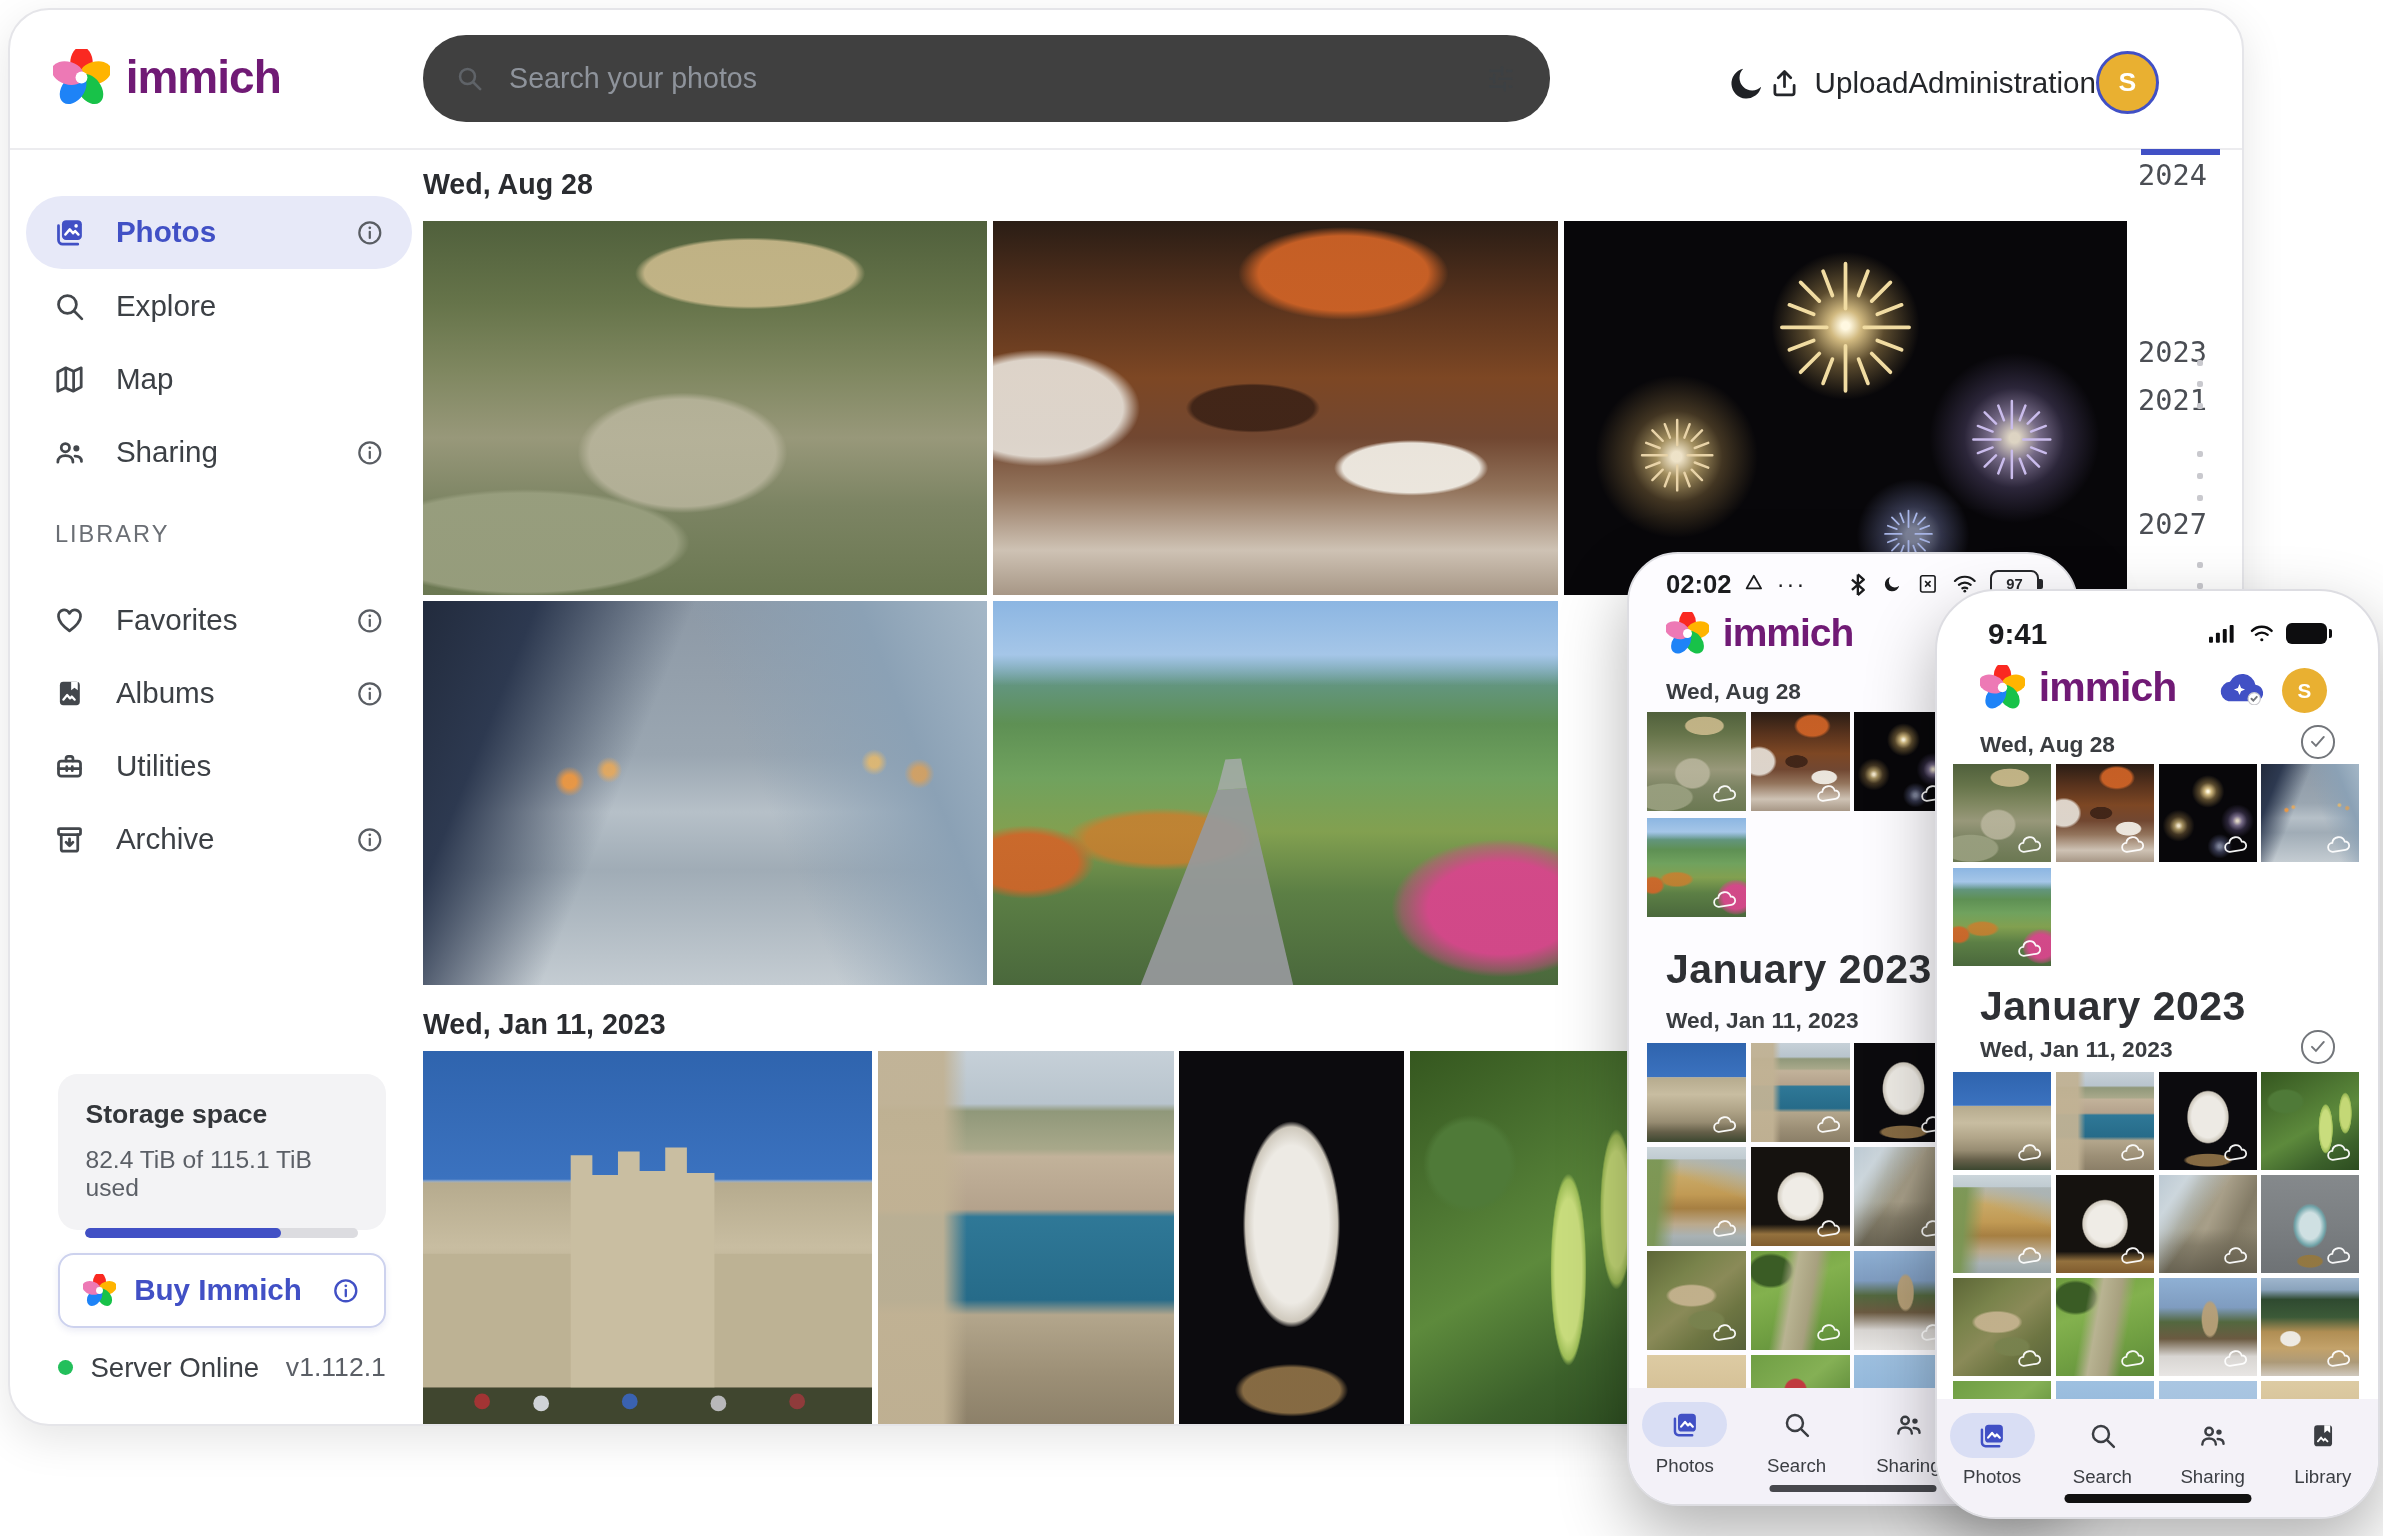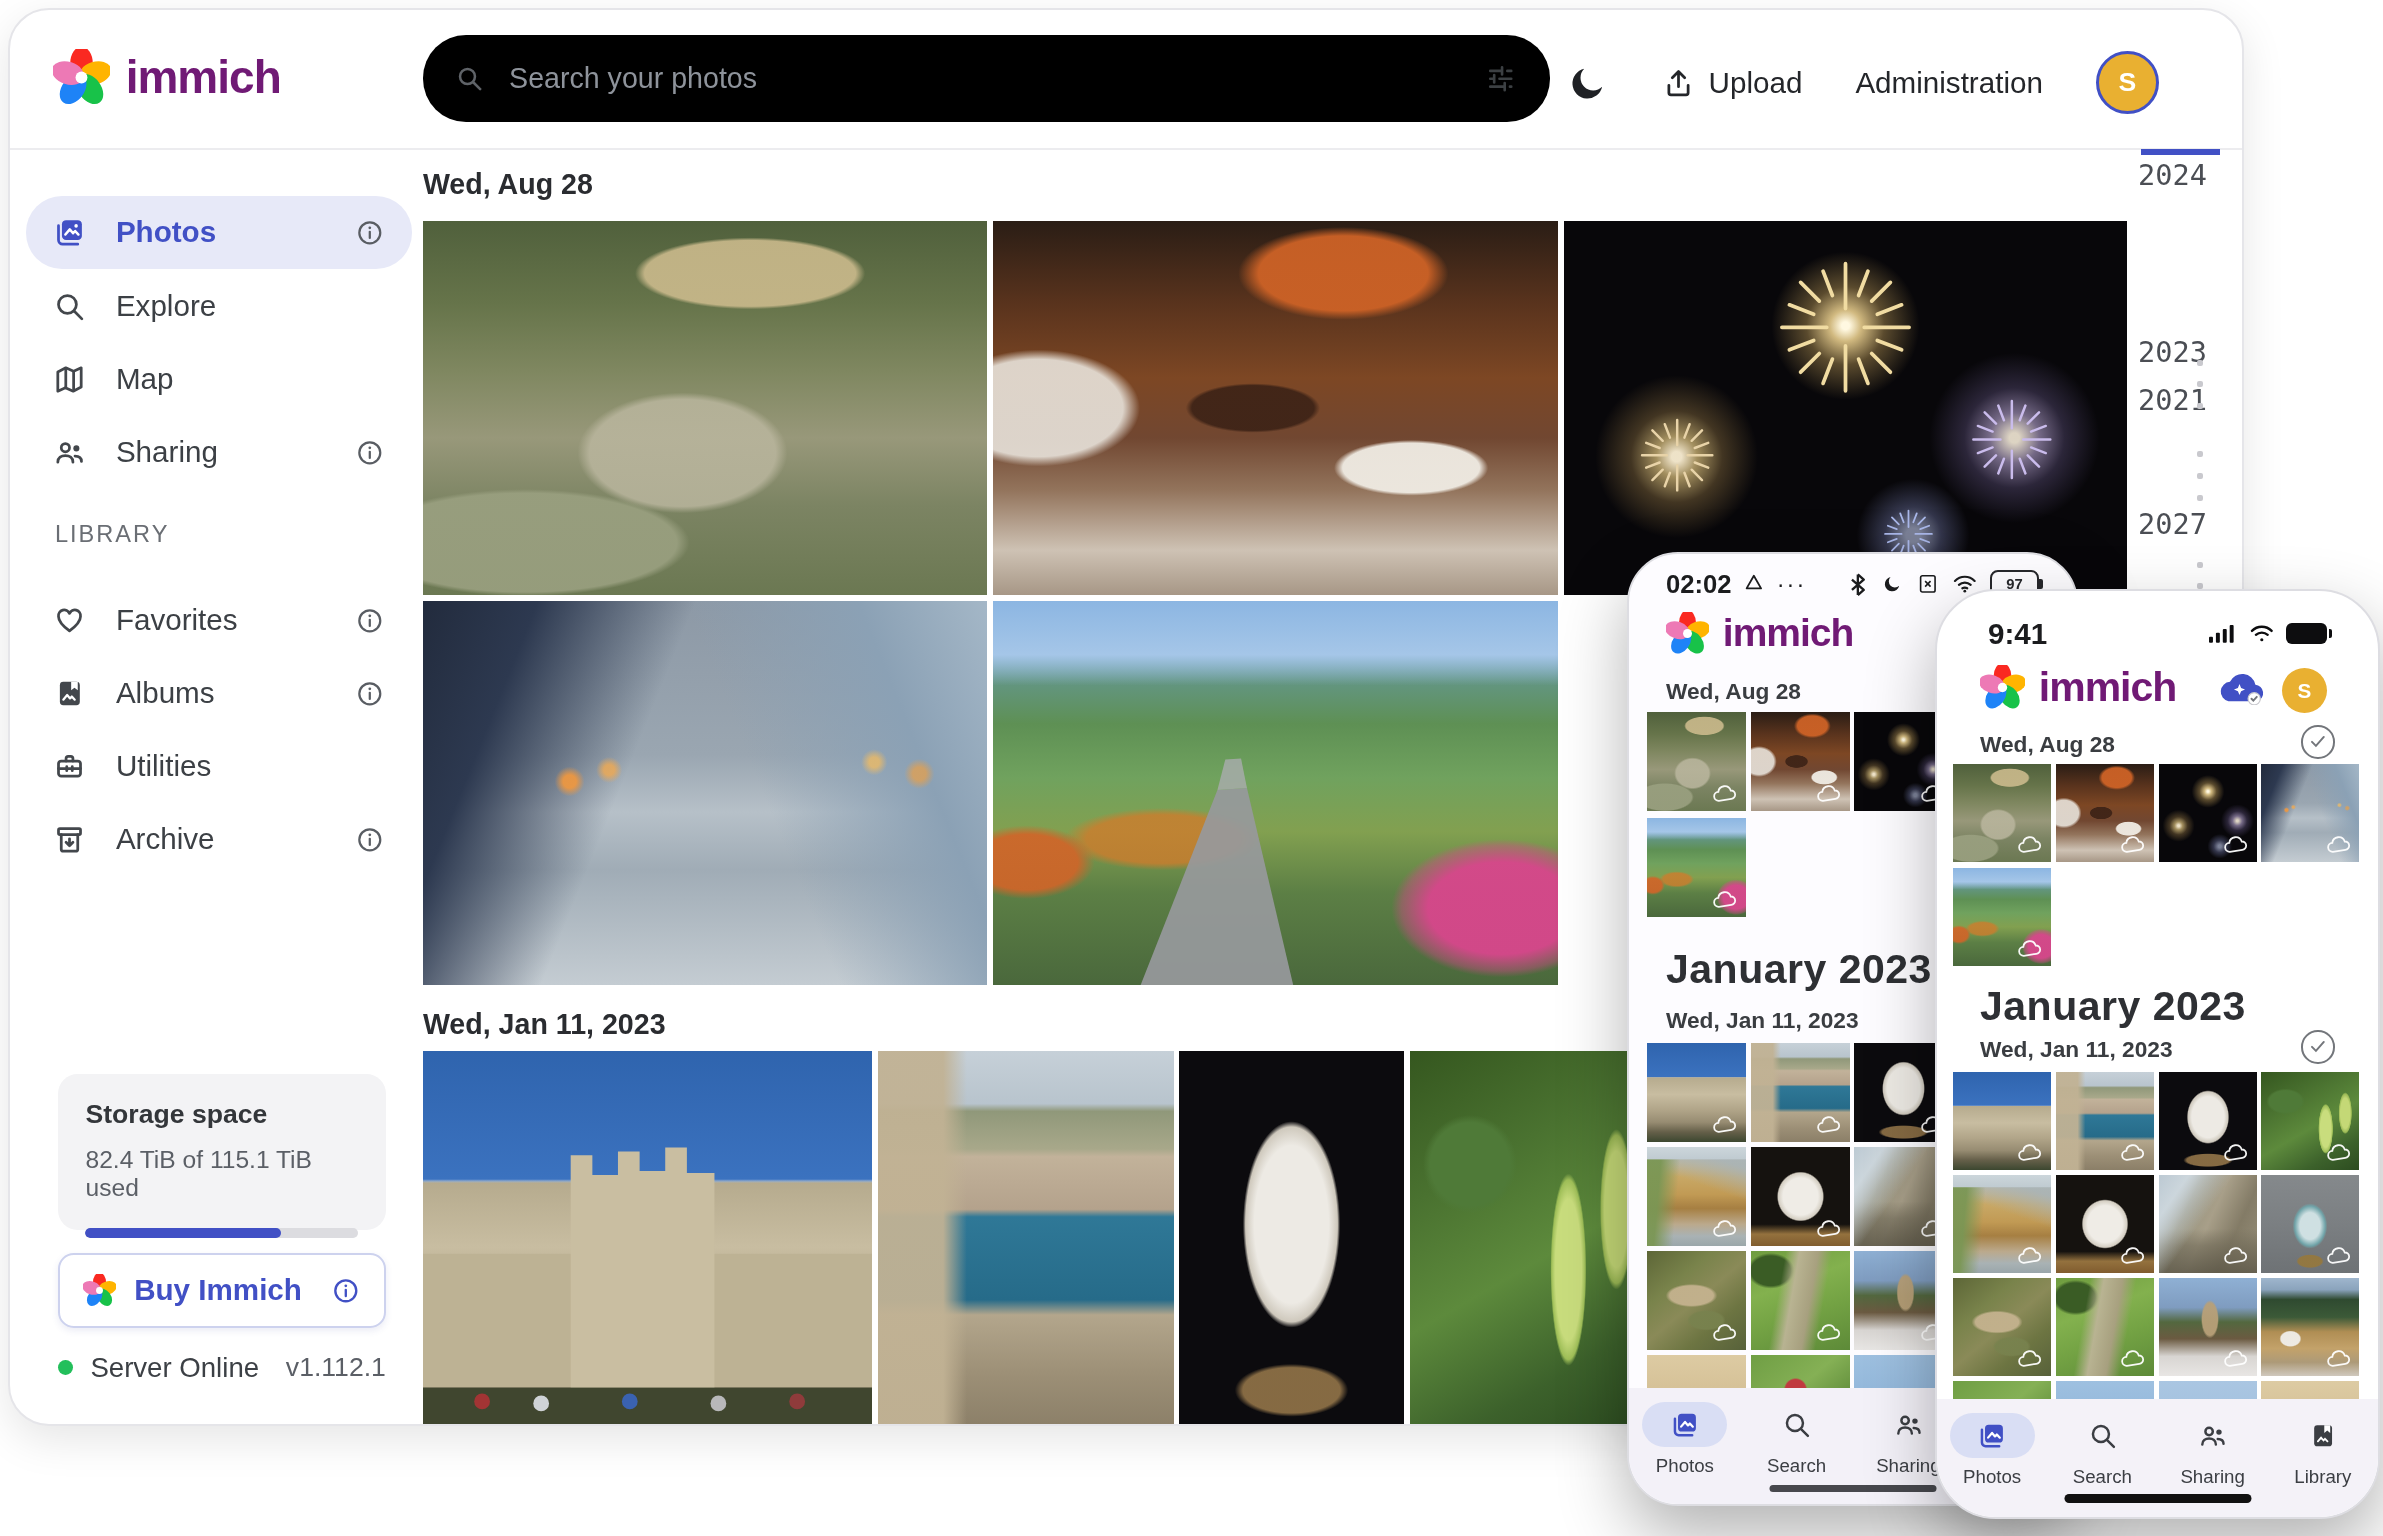--- a/index.html
+++ b/index.html
@@ -11,23 +11,23 @@
   
   .card{position:absolute;left:7.9px;top:7.9px;width:2236px;height:1418px;background:#fff;
         border:2px solid #e5e5e9;border-radius:41px;box-shadow:0 13.8px 43px rgba(0,0,0,.10);
         overflow:hidden;box-sizing:border-box}
   .hdr-divider{position:absolute;left:0;top:138px;width:100%;height:2px;background:#ececef}
 
   .brandword{font-weight:700;color:#701a75;letter-spacing:-1px}
 
   
   .searchpill{position:absolute;left:413px;top:25.6px;width:1127px;height:87px;border-radius:43px;
-              background:#000000;display:flex;align-items:center;padding:12px 33px;box-sizing:border-box;gap:25.6px}
+              background:#404040;display:flex;align-items:center;padding:12px 33px;box-sizing:border-box;gap:25.6px}
   .searchpill .ph{color:#8e939b;font-size:28.6px;flex:1}
-  .hdr-right{position:absolute;right:83px;top:0;height:146px;display:flex;align-items:center;gap:53px}
+  .hdr-right{position:absolute;right:83px;top:0;height:146px;display:flex;align-items:center;}
   .upl{display:flex;align-items:center;gap:13.8px;font-size:29.6px;color:#24262a;font-weight:500}
   .adminlbl{font-size:29.6px;color:#24262a;font-weight:500}
   .avatar{width:57px;height:57px;border-radius:50%;background:#e9b031;border:3px solid #4150c5;
           color:#fff;font-weight:700;font-size:26.6px;display:flex;align-items:center;justify-content:center}
 
   
   .srow{position:absolute;left:15.8px;width:386px;height:73px;border-radius:36px;display:flex;
         align-items:center;padding:0 27.6px;box-sizing:border-box;gap:29.6px;color:#3c4045;
         font-size:29.6px;font-weight:500;cursor:pointer}
   .srow .lbl{flex:1}

